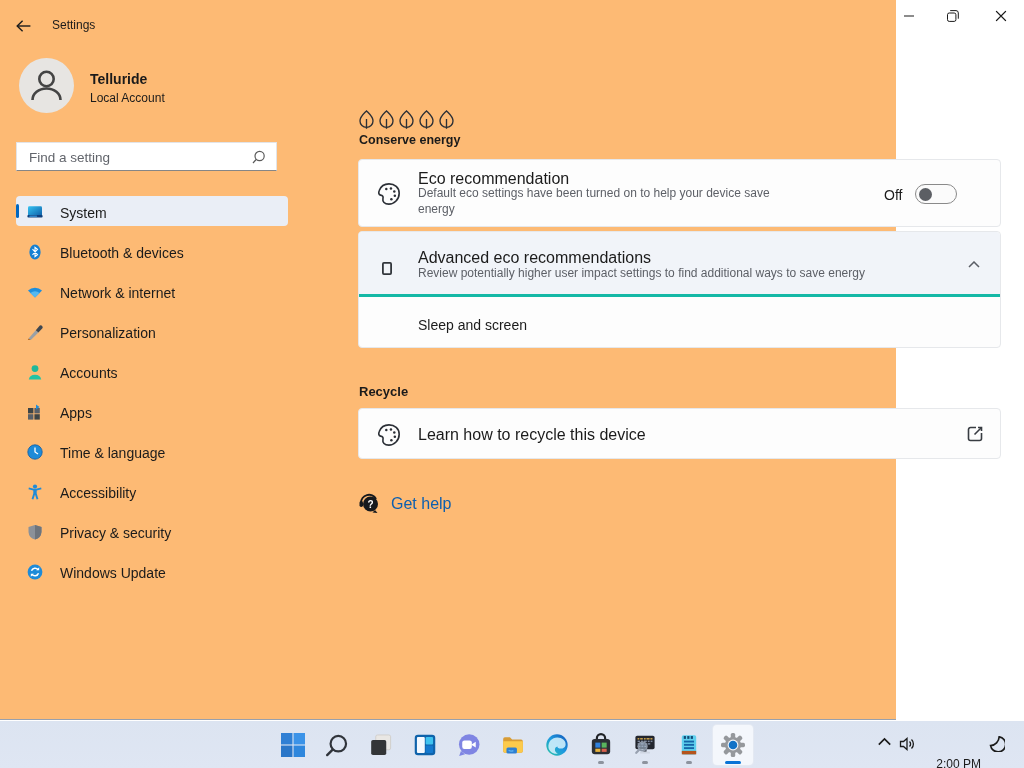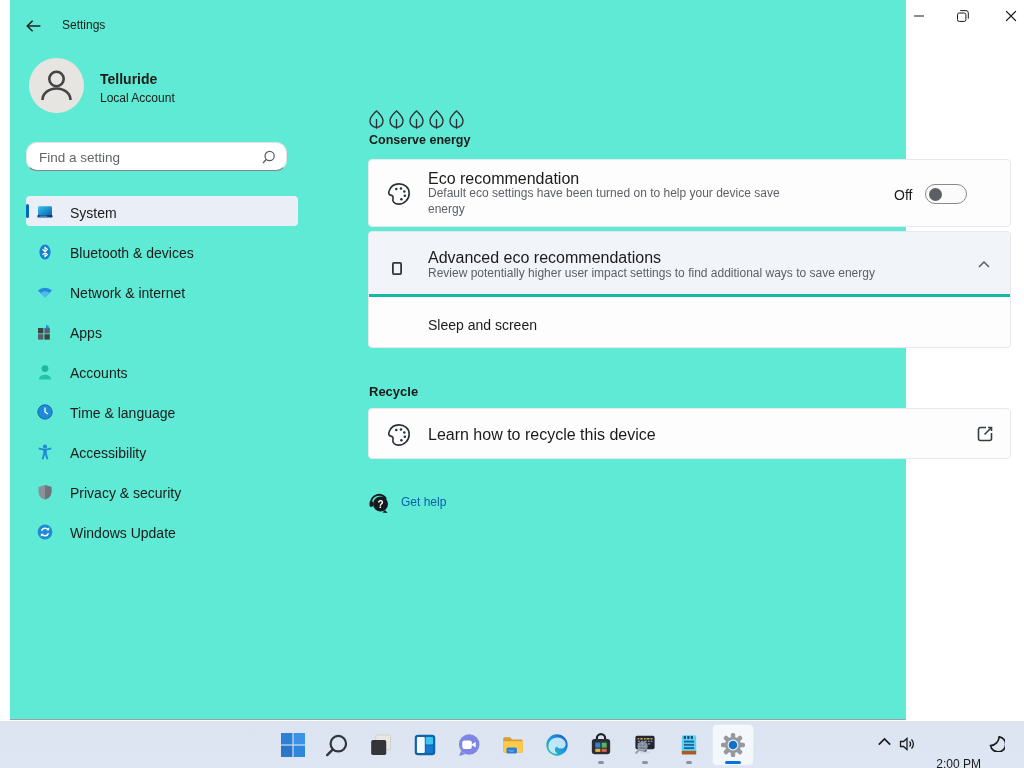--- a/index.html
+++ b/index.html
@@ -1,31 +1,31 @@
 <!DOCTYPE html>
 <html><head>
 <meta charset="utf-8">
 <style>
 * { margin:0; padding:0; box-sizing:border-box; }
 html,body { width:1024px; height:768px; overflow:hidden; }
 body { font-family:"Liberation Sans", sans-serif; color:#1b1b1b; }
-#win { position:absolute; left:10px; top:0; width:896px; height:720px; background:#5eead4; border-bottom:1px solid #98a0ac; }
+#win { position:absolute; left:0; top:0; width:896px; height:720px; background:#fdba74; border-bottom:1px solid #98a0ac; }
 
 #back { position:absolute; left:16px; top:18px; }
 #apptitle { position:absolute; left:52px; top:18px; font-size:12px; color:#1b1b1b; }
 .capbtn { position:absolute; top:0; width:46px; height:32px; }
 #capmin { left:886px; }
 #capmax { left:930px; }
 #capclose { left:978px; }
 .capbtn svg { position:absolute; left:50%; top:50%; transform:translate(-50%,-50%); }
 
 #avatar { position:absolute; left:19px; top:58px; width:55px; height:55px; border-radius:50%; background:#e7e5e2; }
 #uname { position:absolute; left:90px; top:71px; font-size:14px; font-weight:bold; color:#1a1a1a; }
 #uacct { position:absolute; left:90px; top:91px; font-size:12px; color:#1b1b1b; }
-#search { position:absolute; left:16px; top:142px; width:261px; height:29px; background:#ffffff; border:1px solid #e2e4e8; border-bottom-color:#868686; border-radius:11px; }
+#search { position:absolute; left:16px; top:142px; width:261px; height:29px; background:#ffffff; border:1px solid #e2e4e8; border-bottom-color:#868686; border-radius:0; }
 #search span { position:absolute; left:12px; top:7px; font-size:13.5px; color:#61646b; }
 #search svg { position:absolute; right:10px; top:7px; }
 
 #nav { position:absolute; left:0; top:196px; width:300px; }
 .nitem { position:relative; height:30px; margin:0 12px 10px 16px; border-radius:4px; }
 .nitem.active { background:#eaeef6; }
 .nitem.active::before { content:""; position:absolute; left:0px; top:8px; width:3px; height:14px; border-radius:2px; background:#0067c0; }
 .nitem .nicon { position:absolute; left:11px; top:8px; width:16px; height:16px; }
 .nitem .nlabel { position:absolute; left:44px; top:9px; font-size:14px; color:#1b1b1b; }
 
@@ -45,21 +45,21 @@
 .csub { position:absolute; left:59px; font-size:12px; color:#5d6067; line-height:16px; }
 #off { position:absolute; left:525px; top:27px; font-size:14px; color:#1b1b1b; }
 #toggle { position:absolute; left:556px; top:24px; width:42px; height:20px; border:1px solid #8a8a8a; border-radius:10px; background:#fbfbfb; }
 #toggle::before { content:""; position:absolute; left:3px; top:3px; width:13px; height:13px; border-radius:50%; background:#5c5f64; }
 #chev { position:absolute; right:20px; top:29px; }
 #sleep { position:absolute; left:59px; top:85px; font-size:14px; color:#1b1b1b; }
 #recycle { position:absolute; left:59px; top:384px; font-size:13px; font-weight:bold; color:#1a1a1a; }
 #card3 { top:408px; height:51px; }
 #extlink { position:absolute; right:17px; top:17px; }
 #gethelp-icon { position:absolute; left:58px; top:490px; }
-#gethelp { position:absolute; left:91px; top:495px; font-size:12px; color:#0c5faf; }
+#gethelp { position:absolute; left:91px; top:495px; font-size:16px; color:#0c5faf; }
 
 #taskbar { position:absolute; left:0; top:721px; width:1024px; height:47px; background:linear-gradient(180deg,#dce4f1 0%,#dfe6f3 100%); }
 .tb { position:absolute; top:4px; width:40px; height:40px; border-radius:4px; }
 .tb svg { position:absolute; left:50%; top:50%; transform:translate(-50%,-50%); }
 .tb.open::after { content:""; position:absolute; left:17px; bottom:1px; width:6px; height:3px; border-radius:2px; background:#8d939e; }
 .tb.active { background:#f4f7fc; box-shadow:0 0 0 1px #e4e9f2; }
 .tb.active::after { content:""; position:absolute; left:12px; bottom:1px; width:16px; height:3px; border-radius:2px; background:#0873d6; }
 #trayup { position:absolute; right:132px; top:14px; }
 #trayvol { position:absolute; right:108px; top:14px; }
 #clock { position:absolute; right:43px; top:7px; text-align:right; font-size:12px; color:#1b1b1b; line-height:16px;margin-top:28px; }
@@ -130,34 +130,42 @@
       </div>
       <div class="nitem">
         <span class="nicon"><svg width="16" height="16" viewBox="0 0 16 16">
             <path d="M8 13.5 L1 6.5 A 10.5 10.5 0 0 1 15 6.5 Z" fill="#1d8edd"></path>
             <path d="M8 13.5 L3.4 8.9 A 7 7 0 0 1 12.6 8.9 Z" fill="#55b8f0"></path>
           </svg></span>
         <span class="nlabel">Network &amp; internet</span>
       </div>
       <div class="nitem">
         <span class="nicon"><svg width="16" height="16" viewBox="0 0 16 16">
+            <path d="M1.6 14.4 L8.8 6.2 L11.4 8.4 L3.8 16 Z" fill="#9aa0a6"></path>
+            <path d="M8.8 6.2 L12.8 1.6 A1.9 1.9 0 0 1 15.4 4.2 L11.4 8.4 Z" fill="#3f4750"></path>
+            <path d="M1.6 14.4 L3.8 16 L2.4 16.4 L0.7 16.3 Z" fill="#b06a28"></path>
+          </svg></span>
+        <span class="nlabel">Personalization</span>
+      </div>
+      <div class="nitem">
+        <span class="nicon"><svg width="16" height="16" viewBox="0 0 16 16">
+            <circle cx="8" cy="4.6" r="3.4" fill="#1fb89a"></circle>
+            <path d="M1.8 15.4 a6.3 5.6 0 0 1 12.4 0 Z" fill="#23c3a4"></path>
+          </svg></span>
+        <span class="nlabel">Accounts</span>
+      </div>
+      <div class="nitem">
+        <span class="nicon"><svg width="16" height="16" viewBox="0 0 16 16">
             <rect x="1" y="4" width="5.4" height="5.4" fill="#3d4446"></rect>
             <rect x="7.4" y="4" width="5.4" height="5.4" fill="#585f68"></rect>
             <rect x="1" y="10.2" width="5.4" height="5.4" fill="#585f68"></rect>
             <rect x="7.4" y="10.2" width="5.4" height="5.4" fill="#3d4446"></rect>
             <path d="M9 0.5 L12.5 3 L9 5.5 Z" fill="#1e8cd8"></path>
           </svg></span>
         <span class="nlabel">Apps</span>
-      </div>
-      <div class="nitem">
-        <span class="nicon"><svg width="16" height="16" viewBox="0 0 16 16">
-            <circle cx="8" cy="4.6" r="3.4" fill="#1fb89a"></circle>
-            <path d="M1.8 15.4 a6.3 5.6 0 0 1 12.4 0 Z" fill="#23c3a4"></path>
-          </svg></span>
-        <span class="nlabel">Accounts</span>
       </div>
       <div class="nitem">
         <span class="nicon"><svg width="16" height="16" viewBox="0 0 16 16">
             <circle cx="8" cy="8" r="7.2" fill="#1e8bd8"></circle>
             <circle cx="8" cy="8" r="7.2" fill="none" stroke="#0d5ca6" stroke-width="0.8"></circle>
             <path d="M8 3.6 V8 L11 10" stroke="#ffffff" stroke-width="1.3" fill="none"></path>
           </svg></span>
         <span class="nlabel">Time &amp; language</span>
       </div>
       <div class="nitem">

